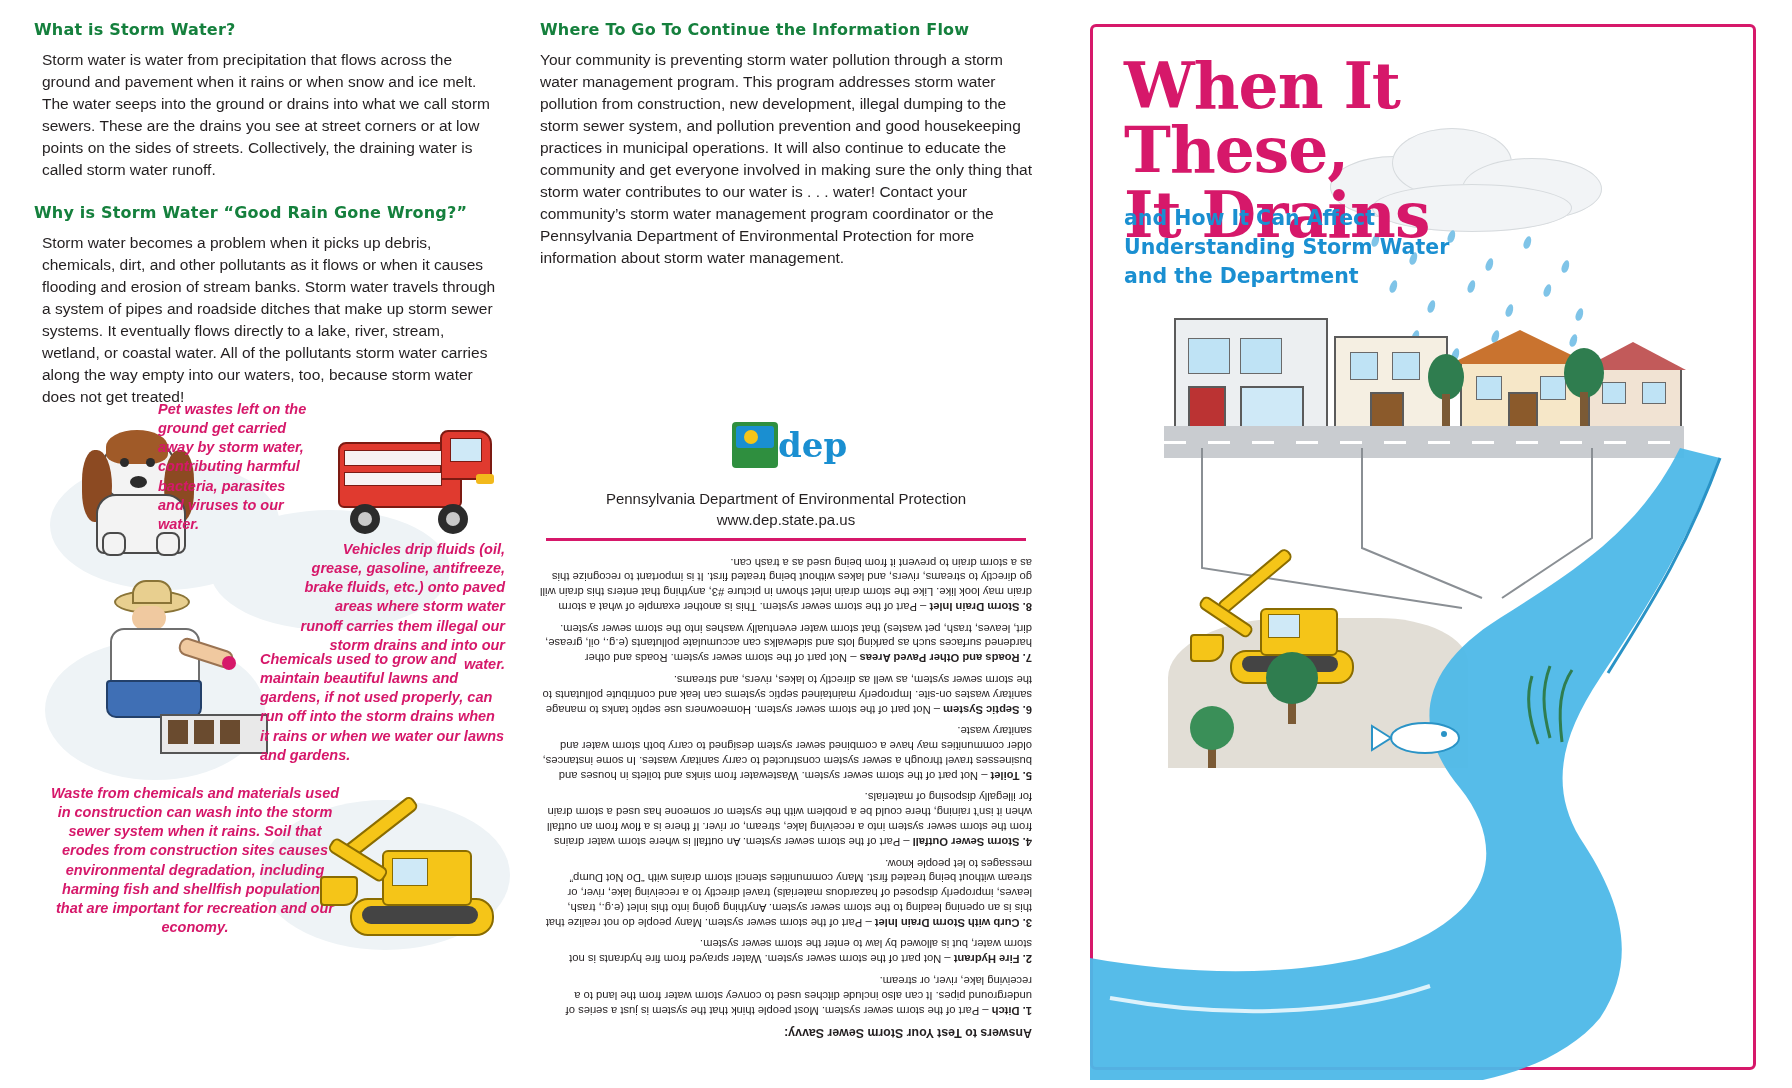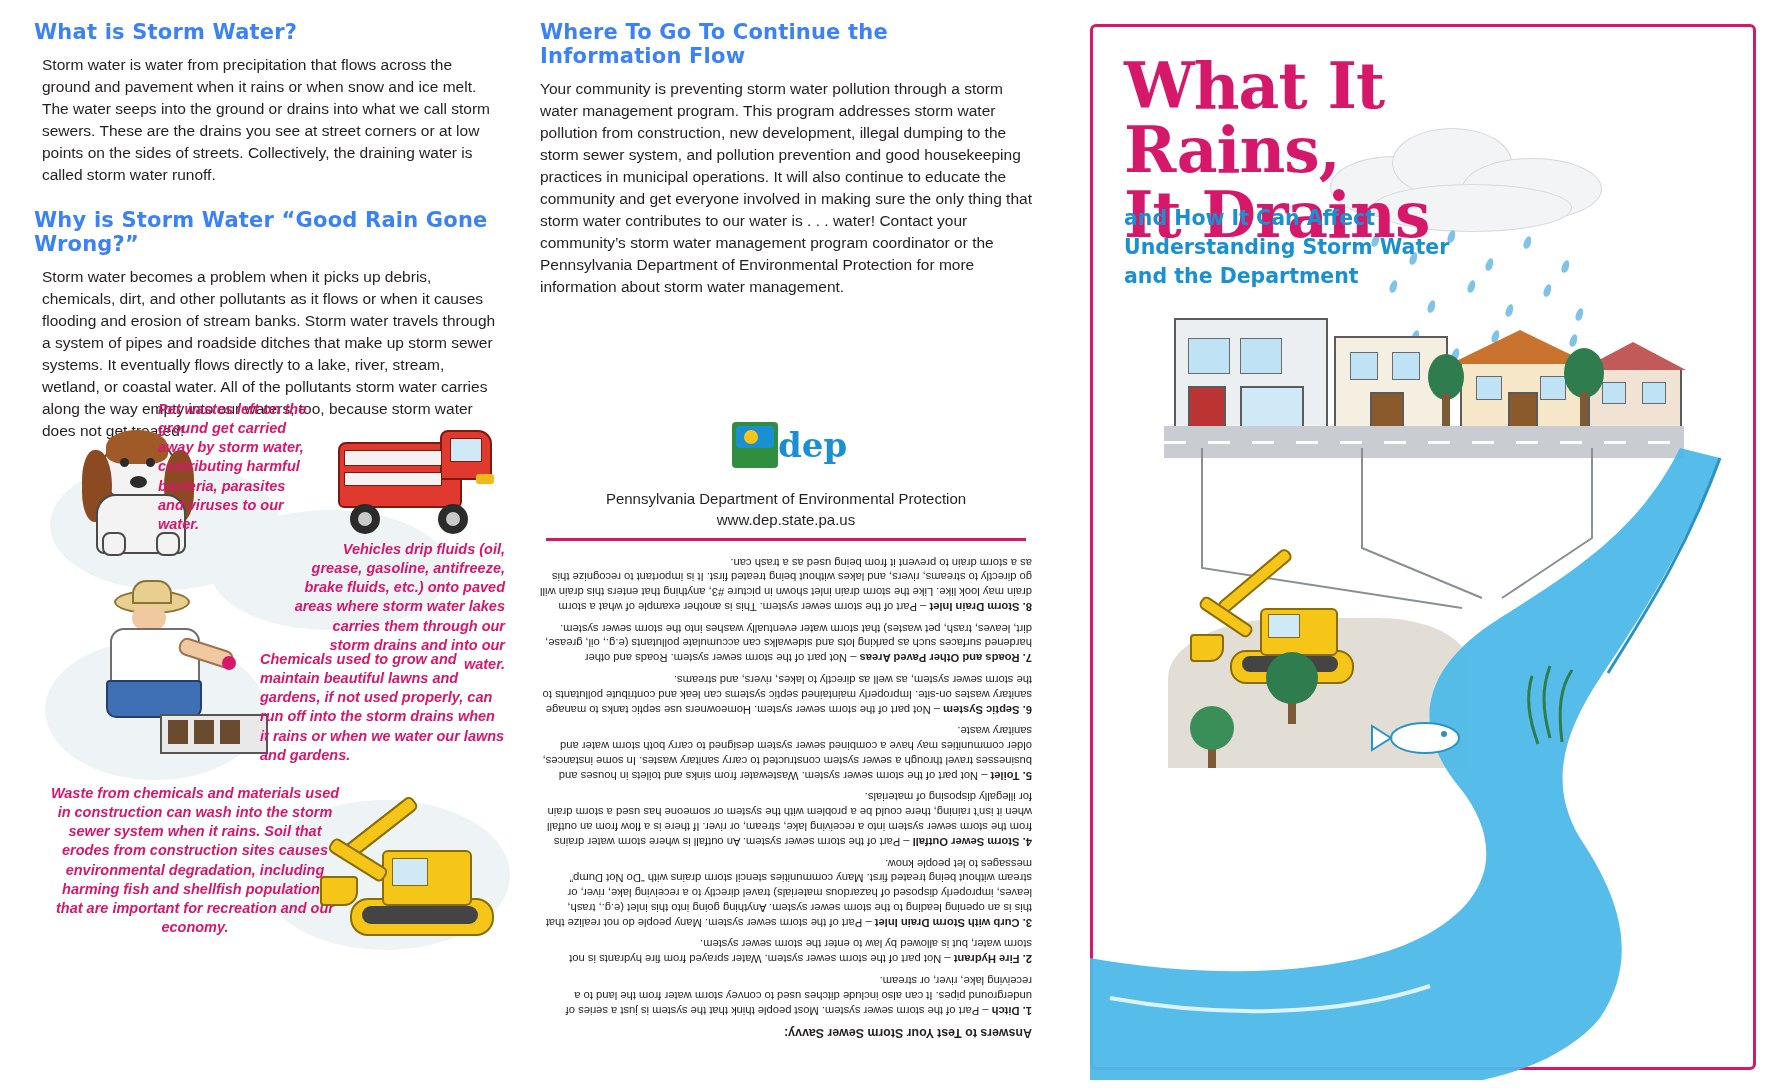--- a/index.html
+++ b/index.html
@@ -7,23 +7,23 @@
     width:1792px;height:1088px;
     background:#ffffff;
     font-family:"Liberation Sans", sans-serif;
     overflow:hidden;
     position:relative;
   }
   .page{position:absolute;inset:0;}
 
   
   .heading{
-    color:#3b82f6;
+    color:#15803d;
     font-weight:bold;
-    font-size:21px;
+    font-size:16px;
     letter-spacing:.2px;
     margin:0 0 10px 0;
     font-family:"DejaVu Sans", sans-serif;
   }
   .body-text{
     color:#231f20;
     font-size:15.5px;
     line-height:1.42;
     margin:0 0 22px 0;
     font-family:"Liberation Sans", sans-serif;
@@ -149,21 +149,21 @@
       <div style="position:absolute;left:130px;top:18px;width:30px;height:22px;background:#cfe9f7;border:1px solid #7c1a12;"></div>
       <div style="position:absolute;left:24px;top:30px;width:96px;height:14px;background:#f7f2f2;border:1px solid #7c1a12;"></div>
       <div style="position:absolute;left:24px;top:52px;width:96px;height:12px;background:#f7f2f2;border:1px solid #7c1a12;"></div>
       <div style="position:absolute;left:30px;top:84px;width:30px;height:30px;background:#2b2b2b;border-radius:50%;"></div>
       <div style="position:absolute;left:38px;top:92px;width:14px;height:14px;background:#c9c9c9;border-radius:50%;"></div>
       <div style="position:absolute;left:118px;top:84px;width:30px;height:30px;background:#2b2b2b;border-radius:50%;"></div>
       <div style="position:absolute;left:126px;top:92px;width:14px;height:14px;background:#c9c9c9;border-radius:50%;"></div>
       <div style="position:absolute;left:156px;top:54px;width:18px;height:10px;background:#f2b91c;border-radius:3px;"></div>
     </div>
 
-    <div class="caption" style="position:absolute;left:270px;top:100px;width:215px;text-align:right;">Vehicles drip fluids (oil, grease, gasoline, antifreeze, brake fluids, etc.) onto paved areas where storm water lakes carries them through our storm drains and into our water.</div>
+    <div class="caption" style="position:absolute;left:270px;top:100px;width:215px;text-align:right;">Vehicles drip fluids (oil, grease, gasoline, antifreeze, brake fluids, etc.) onto paved areas where storm water runoff carries them illegal our storm drains and into our water.</div>
 
     <div class="fig" style="left:50px;top:148px;width:175px;height:165px;">
       <div style="position:absolute;left:44px;top:2px;width:72px;height:20px;background:#e8cf8f;border:2px solid #8a7437;border-radius:50%;"></div>
       <div style="position:absolute;left:62px;top:-8px;width:36px;height:20px;background:#e8cf8f;border:2px solid #8a7437;border-radius:14px 14px 0 0;"></div>
       <div style="position:absolute;left:62px;top:18px;width:34px;height:24px;background:#f0c9a0;border-radius:12px;"></div>
       <div style="position:absolute;left:40px;top:40px;width:86px;height:54px;background:#ffffff;border:2px solid #6f6f6f;border-radius:14px 14px 6px 6px;"></div>
       <div style="position:absolute;left:108px;top:56px;width:52px;height:14px;background:#f0c9a0;border:2px solid #9a7352;border-radius:8px;transform:rotate(18deg);"></div>
       <div style="position:absolute;left:36px;top:92px;width:92px;height:34px;background:#3f6fb5;border:2px solid #23406a;border-radius:4px 4px 10px 10px;"></div>
       <div style="position:absolute;left:152px;top:68px;width:14px;height:14px;background:#d6186a;border-radius:50%;"></div>
     </div>
@@ -244,21 +244,21 @@
       <div class="raindrop" style="left:472px;top:276px;"></div>
       <div class="raindrop" style="left:504px;top:300px;"></div>
       <div class="raindrop" style="left:340px;top:322px;"></div>
       <div class="raindrop" style="left:380px;top:340px;"></div>
       <div class="raindrop" style="left:420px;top:322px;"></div>
       <div class="raindrop" style="left:460px;top:344px;"></div>
       <div class="raindrop" style="left:498px;top:326px;"></div>
     </div>
 
     <div class="cover-title">
-      <div>What It Rains,</div>
+      <div>When It These,</div>
       <div>It Drains</div>
     </div>
     <div class="cover-sub">
       <div>and How It Can Affect</div>
       <div>Understanding Storm Water</div>
       <div>and the Department</div>
     </div>
 
     <div style="position:absolute;left:92px;top:300px;width:520px;height:160px;">
 

